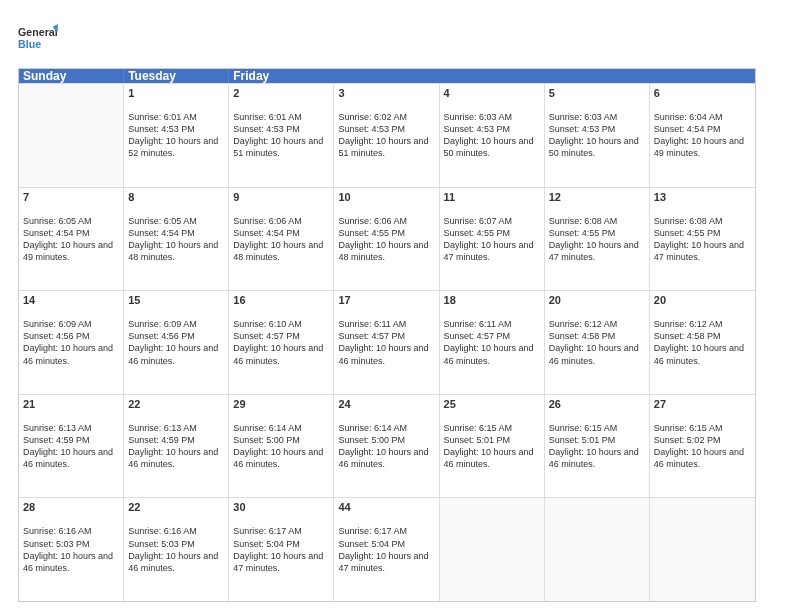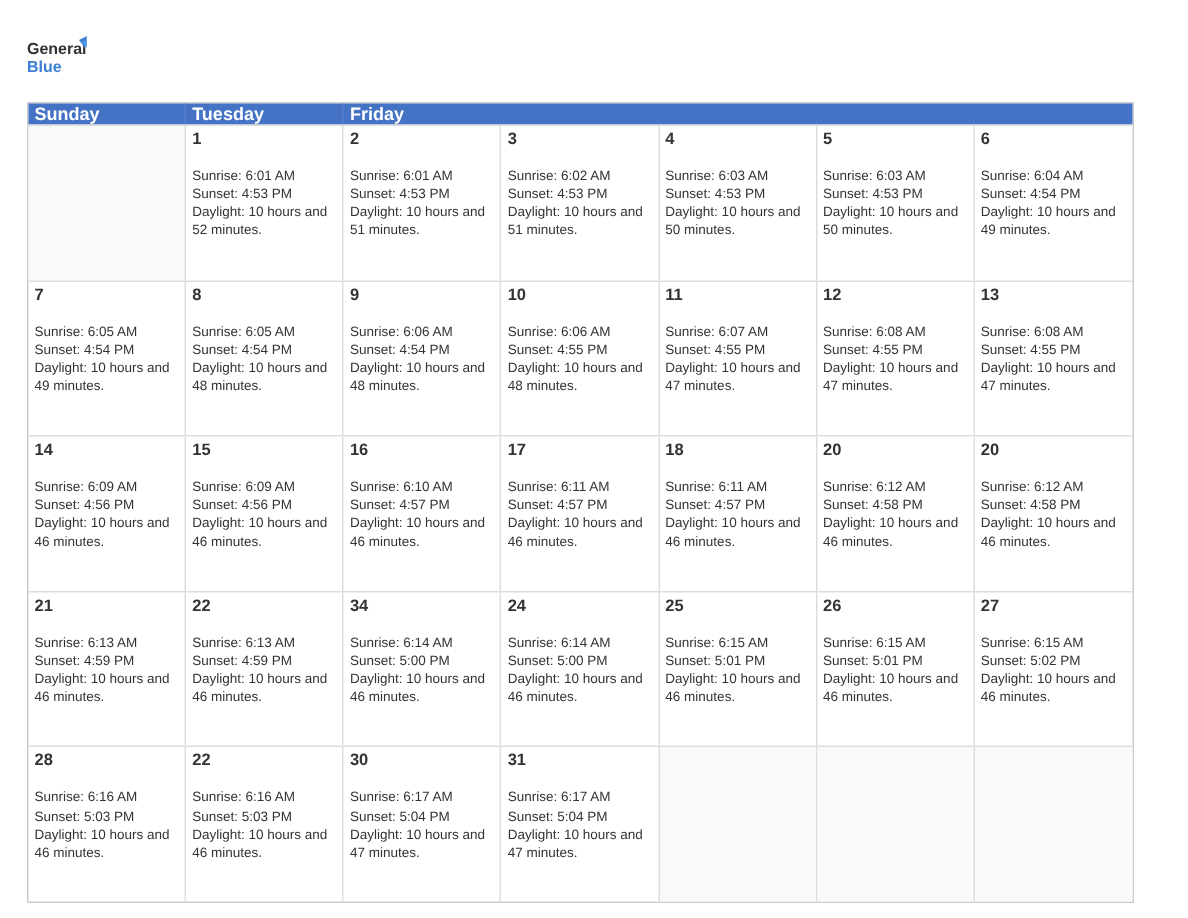--- a/index.html
+++ b/index.html
@@ -299,21 +299,21 @@
         </div>
           <div class="cal-cell">
           <span class="day-num">22</span>
           <div class="cell-info">
             Sunrise: 6:13 AM<br>
             Sunset: 4:59 PM<br>
             Daylight: 10 hours and 46 minutes.
           </div>
         </div>
           <div class="cal-cell">
-          <span class="day-num">34</span>
+          <span class="day-num">29</span>
           <div class="cell-info">
             Sunrise: 6:14 AM<br>
             Sunset: 5:00 PM<br>
             Daylight: 10 hours and 46 minutes.
           </div>
         </div>
           <div class="cal-cell">
           <span class="day-num">24</span>
           <div class="cell-info">
             Sunrise: 6:14 AM<br>
@@ -365,21 +365,21 @@
         </div>
           <div class="cal-cell">
           <span class="day-num">30</span>
           <div class="cell-info">
             Sunrise: 6:17 AM<br>
             Sunset: 5:04 PM<br>
             Daylight: 10 hours and 47 minutes.
           </div>
         </div>
           <div class="cal-cell">
-          <span class="day-num">31</span>
+          <span class="day-num">44</span>
           <div class="cell-info">
             Sunrise: 6:17 AM<br>
             Sunset: 5:04 PM<br>
             Daylight: 10 hours and 47 minutes.
           </div>
         </div>
           <div class="cal-cell empty"></div>
           <div class="cal-cell empty"></div>
           <div class="cal-cell empty"></div>
         </div>

